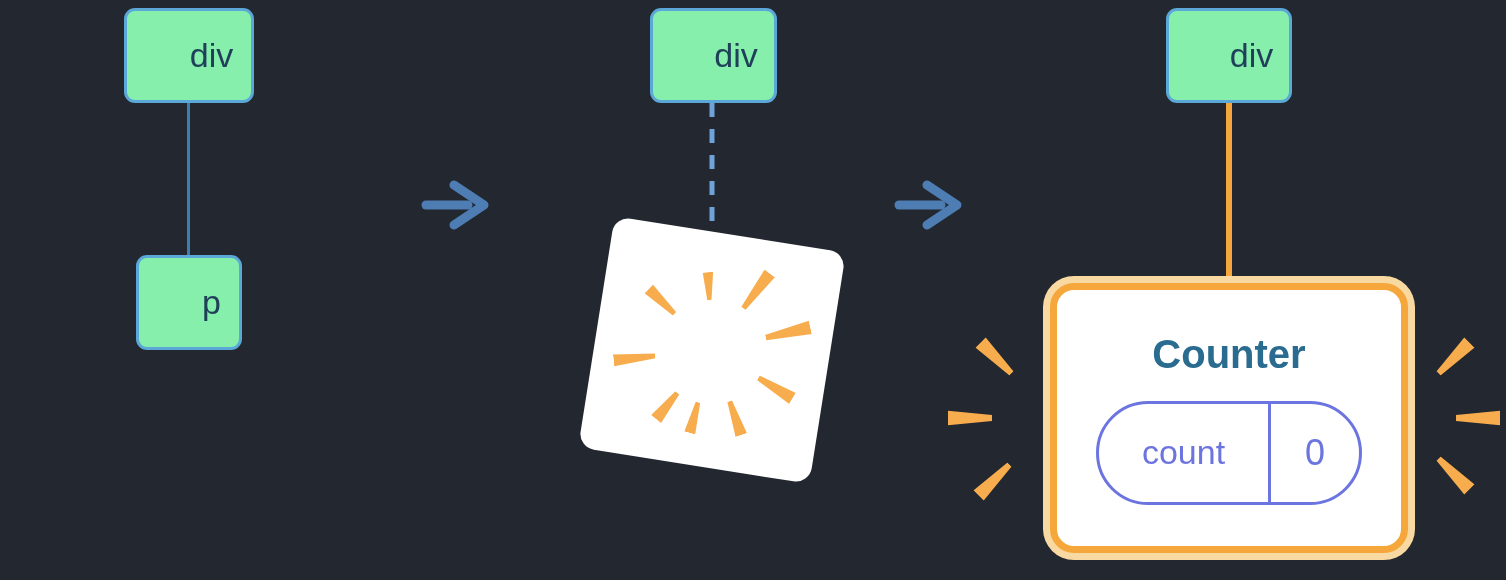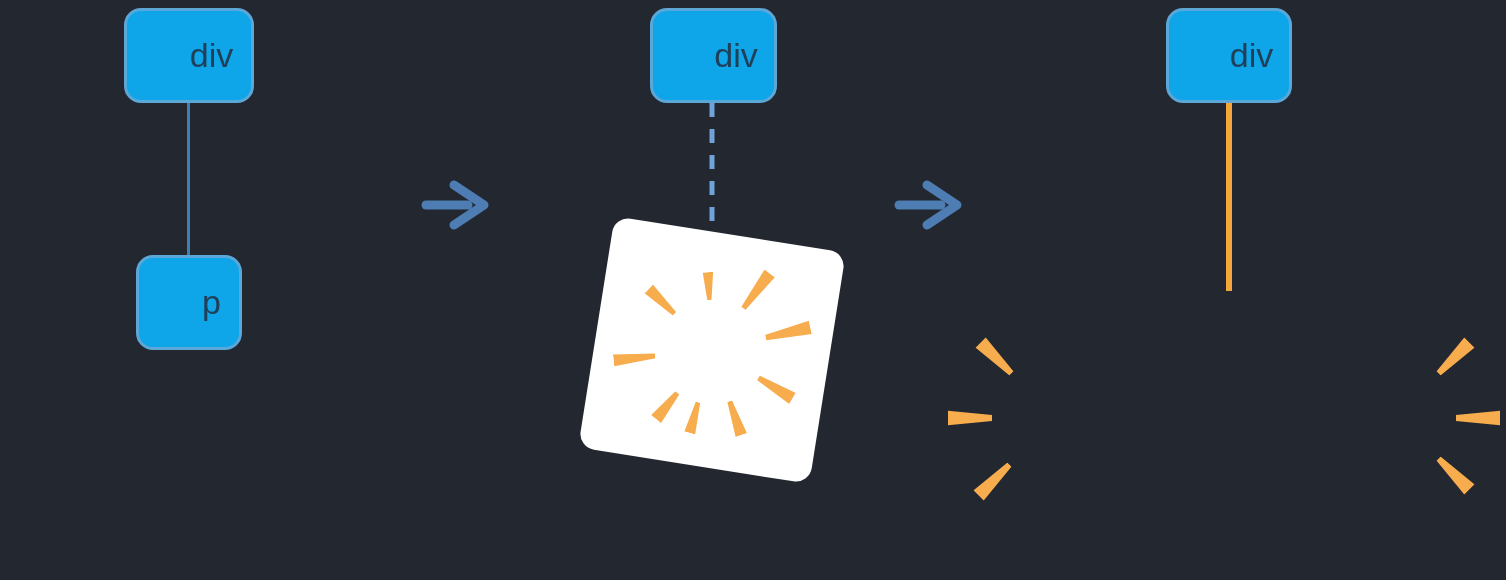--- a/index.html
+++ b/index.html
@@ -12,23 +12,23 @@
     position: relative;
     width: 1506px;
     height: 580px;
     background: #23272f;
     overflow: hidden;
   }
 
   
   .node-box {
     position: absolute;
-    background: #0ea5e9;
+    background: #86efac;
     border: 3px solid #5aa7d8;
-    border-radius: 17px;
+    border-radius: 11px;
     box-sizing: border-box;
     display: flex;
     align-items: center;
     justify-content: center;
     font-size: 34px;
     font-weight: 500;
     color: #20405a;
     padding-left: 45px;
   }
 
@@ -185,14 +185,22 @@
   </div>
 
   <div class="spark" style="left:988px;  top:336px; --a:-45deg;"></div>
   <div class="spark" style="left:962px;  top:396px; --a:-90deg;"></div>
   <div class="spark" style="left:986px;  top:458px; --a:-135deg;"></div>
 
   <div class="spark" style="left:1446px; top:336px; --a:45deg;"></div>
   <div class="spark" style="left:1470px; top:396px; --a:90deg;"></div>
   <div class="spark" style="left:1446px; top:452px; --a:135deg;"></div>
 
+  <div class="counter-card">
+    <div class="counter-title">Counter</div>
+    <div class="state-pill">
+      <div class="state-key">count</div>
+      <div class="state-divider"></div>
+      <div class="state-value">0</div>
+    </div>
+  </div>
 
 </div>
 
 </body></html>

